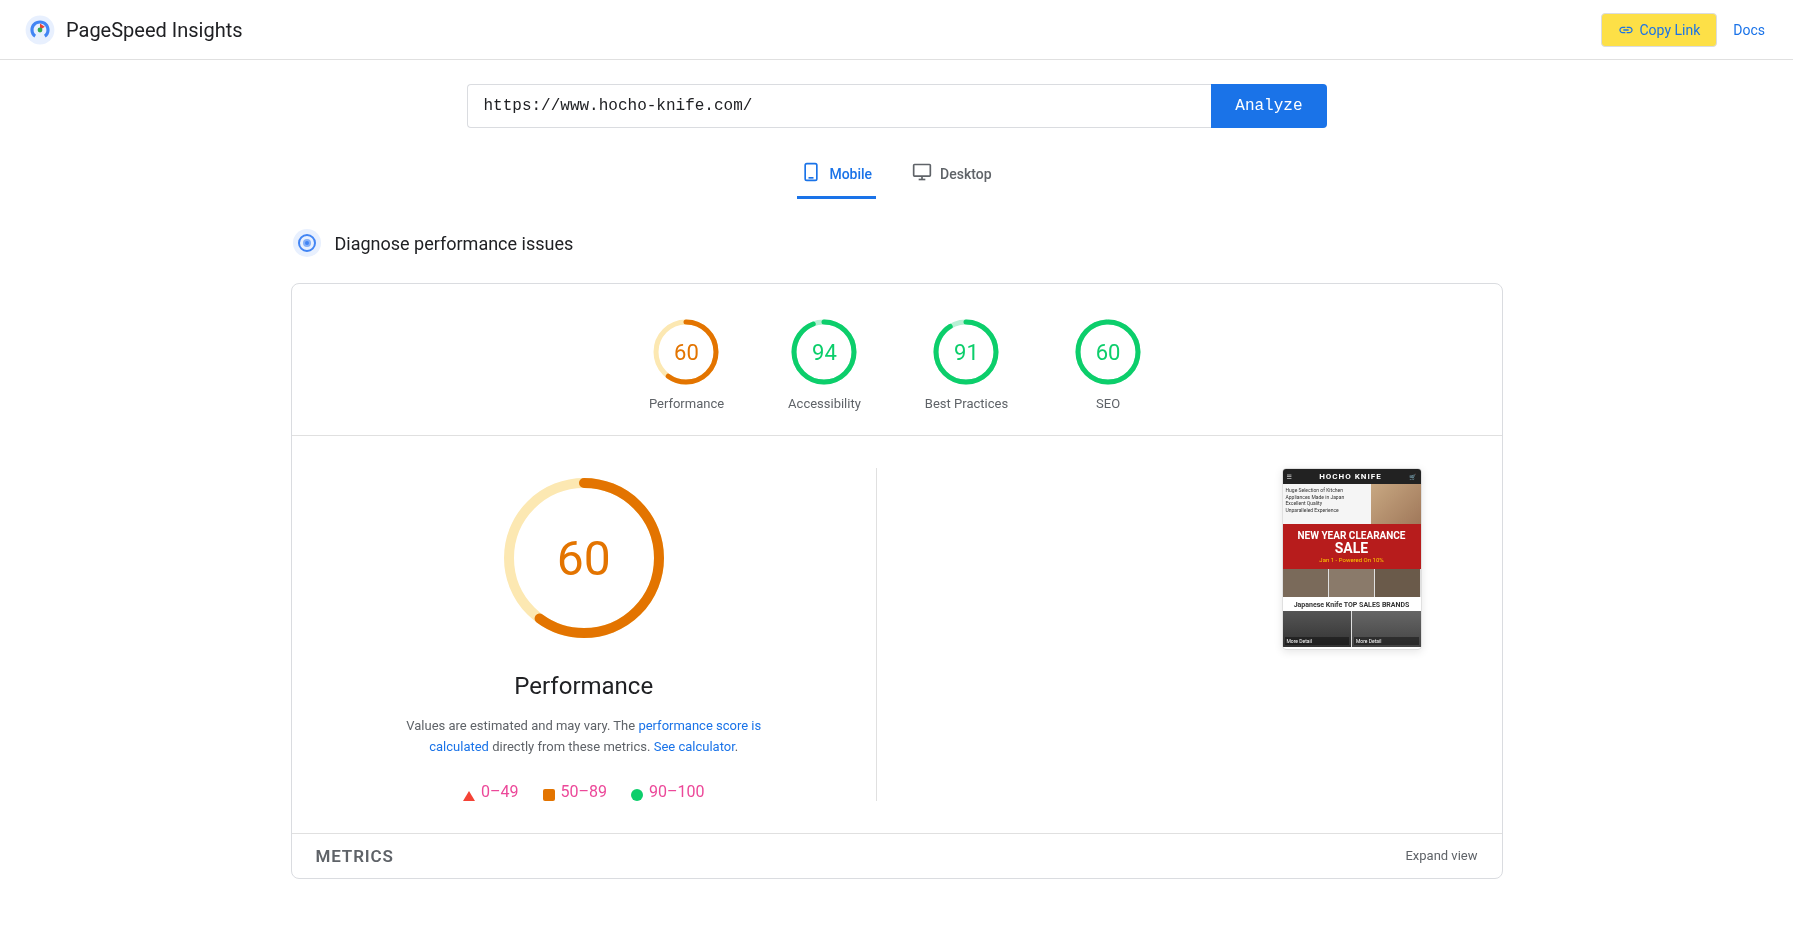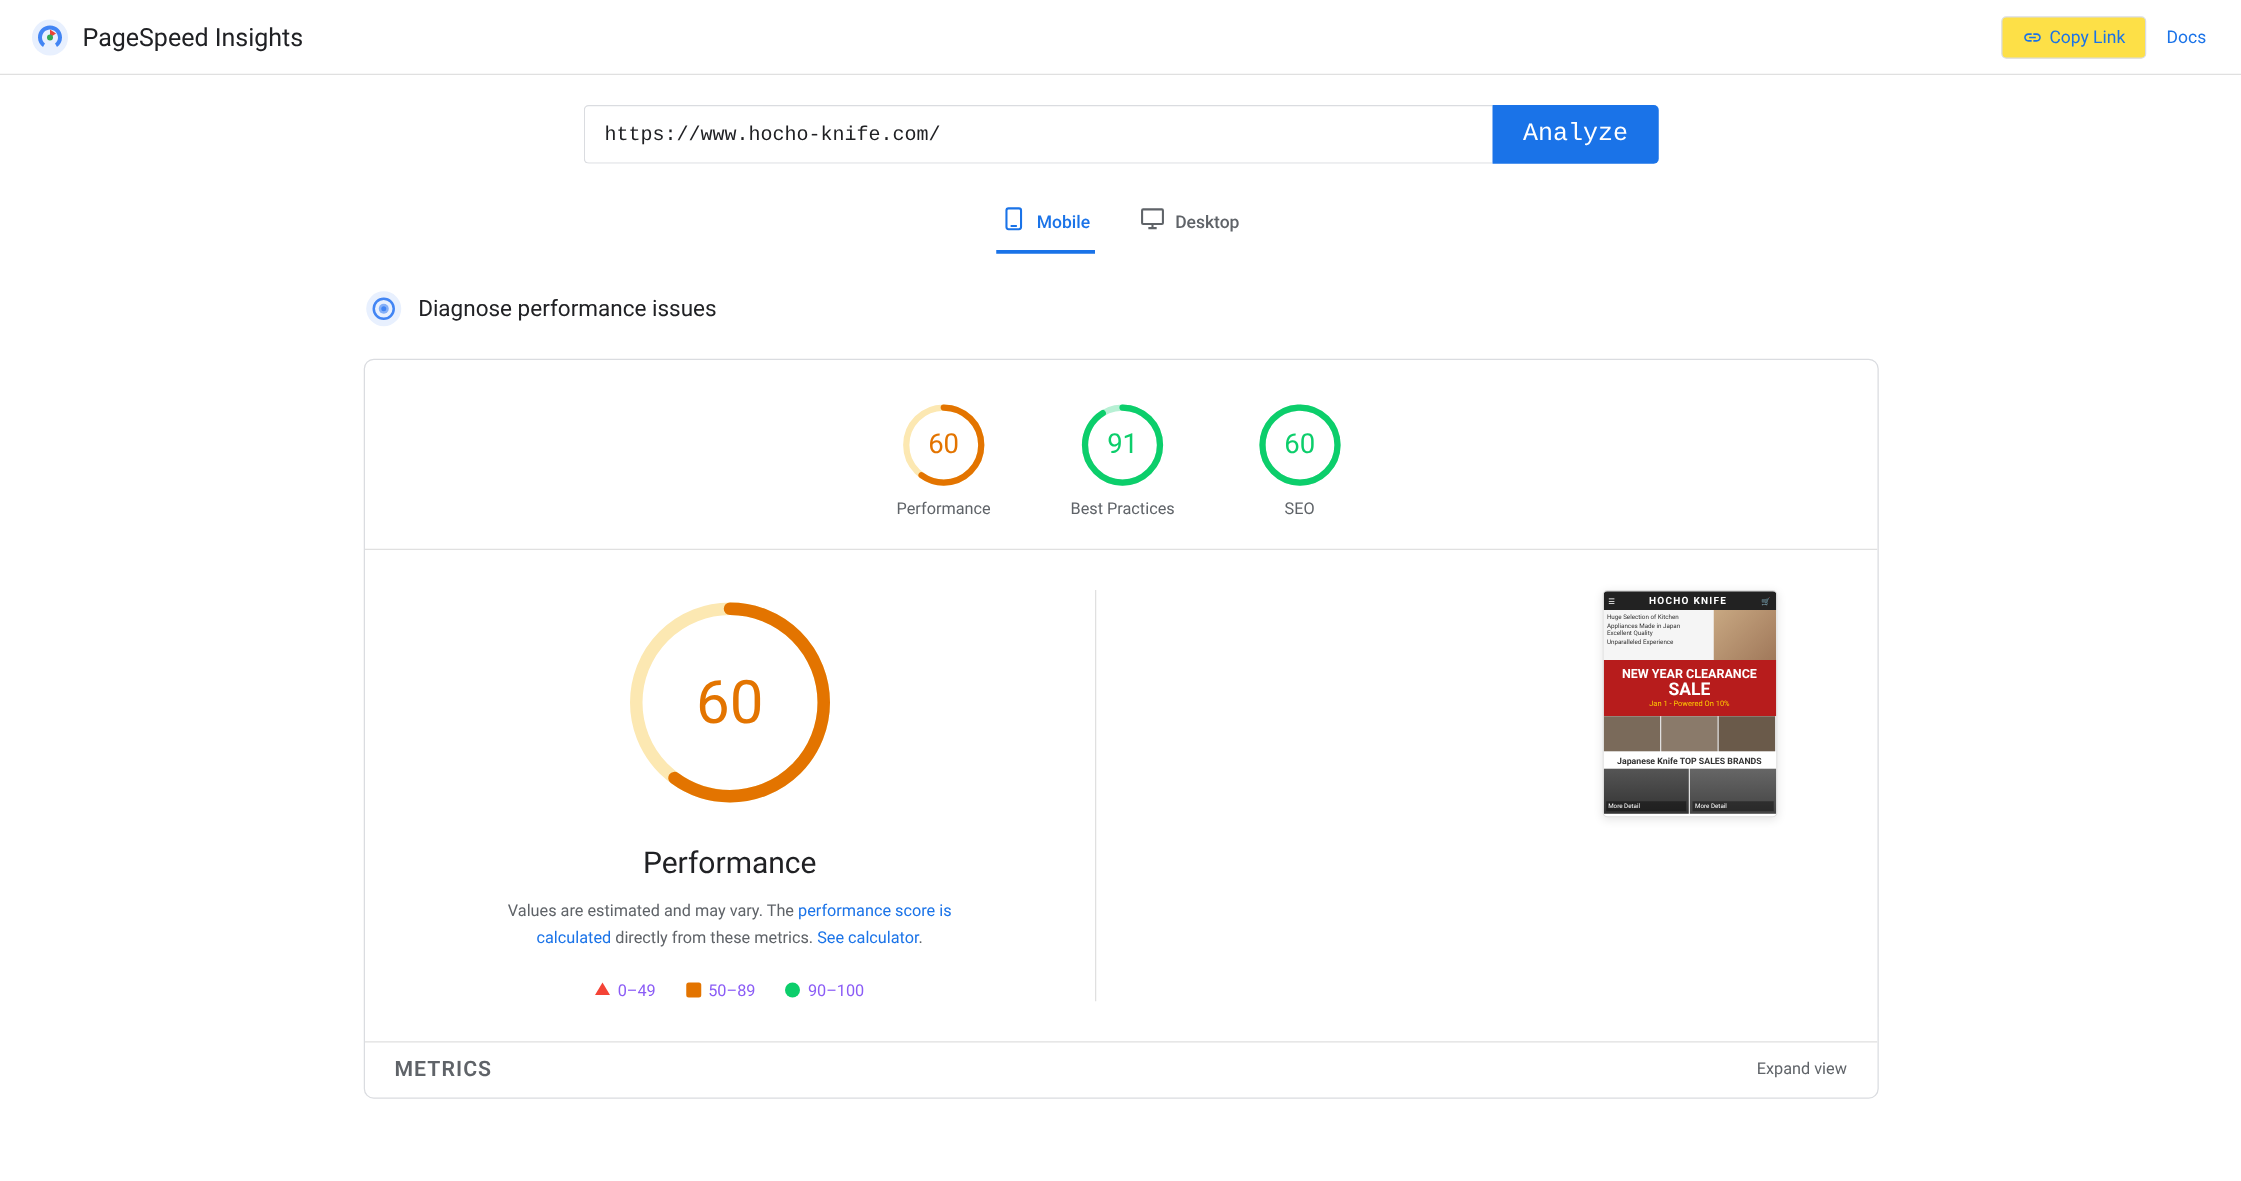--- a/index.html
+++ b/index.html
@@ -90,21 +90,21 @@
       border-radius: 4px 0 0 4px;
       outline: none;
       color: #202124;
       font-family: inherit;
     }
     .analyze-btn {
       background: #1a73e8;
       color: #fff;
       border: none;
       padding: 12px 24px;
-      font-size: 20px;
+      font-size: 16px;
       border-radius: 0 4px 4px 0;
       cursor: pointer;
       font-family: inherit;
       font-weight: 500;
     }
 
     
     .tabs-section {
       display: flex;
       justify-content: center;
@@ -257,24 +257,24 @@
 
     
     .legend {
       display: flex;
       gap: 24px;
       margin-top: 24px;
       align-items: center;
     }
     .legend-item {
       display: flex;
-      align-items: flex-start;
+      align-items: flex-end;
       gap: 6px;
-      font-size: 13px;
-      color: #8b5cf6;
+      font-size: 16px;
+      color: #ec4899;
     }
     .legend-triangle {
       width: 0;
       height: 0;
       border-left: 6px solid transparent;
       border-right: 6px solid transparent;
       border-bottom: 10px solid #f44336;
     }
     .legend-square {
       width: 12px;
@@ -482,20 +482,30 @@
         <div class="score-circle">
           <svg width="72" height="72" viewBox="0 0 72 72">
             <circle cx="36" cy="36" r="30" fill="none" stroke="#fce8b2" stroke-width="5"></circle>
             <circle cx="36" cy="36" r="30" fill="none" stroke="#e37400" stroke-width="5" stroke-dasharray="188.5" stroke-dashoffset="75.4" stroke-linecap="round"></circle>
           </svg>
           <span class="score-number orange">60</span>
         </div>
         <span class="score-label">Performance</span>
       </div>
 
+      <div class="score-item">
+        <div class="score-circle">
+          <svg width="72" height="72" viewBox="0 0 72 72">
+            <circle cx="36" cy="36" r="30" fill="none" stroke="#b7f0d4" stroke-width="5"></circle>
+            <circle cx="36" cy="36" r="30" fill="none" stroke="#0cce6b" stroke-width="5" stroke-dasharray="188.5" stroke-dashoffset="11.3" stroke-linecap="round"></circle>
+          </svg>
+          <span class="score-number green">94</span>
+        </div>
+        <span class="score-label">Accessibility</span>
+      </div>
 
       <div class="score-item">
         <div class="score-circle">
           <svg width="72" height="72" viewBox="0 0 72 72">
             <circle cx="36" cy="36" r="30" fill="none" stroke="#b7f0d4" stroke-width="5"></circle>
             <circle cx="36" cy="36" r="30" fill="none" stroke="#0cce6b" stroke-width="5" stroke-dasharray="188.5" stroke-dashoffset="16.9" stroke-linecap="round"></circle>
           </svg>
           <span class="score-number green">91</span>
         </div>
         <span class="score-label">Best Practices</span>

